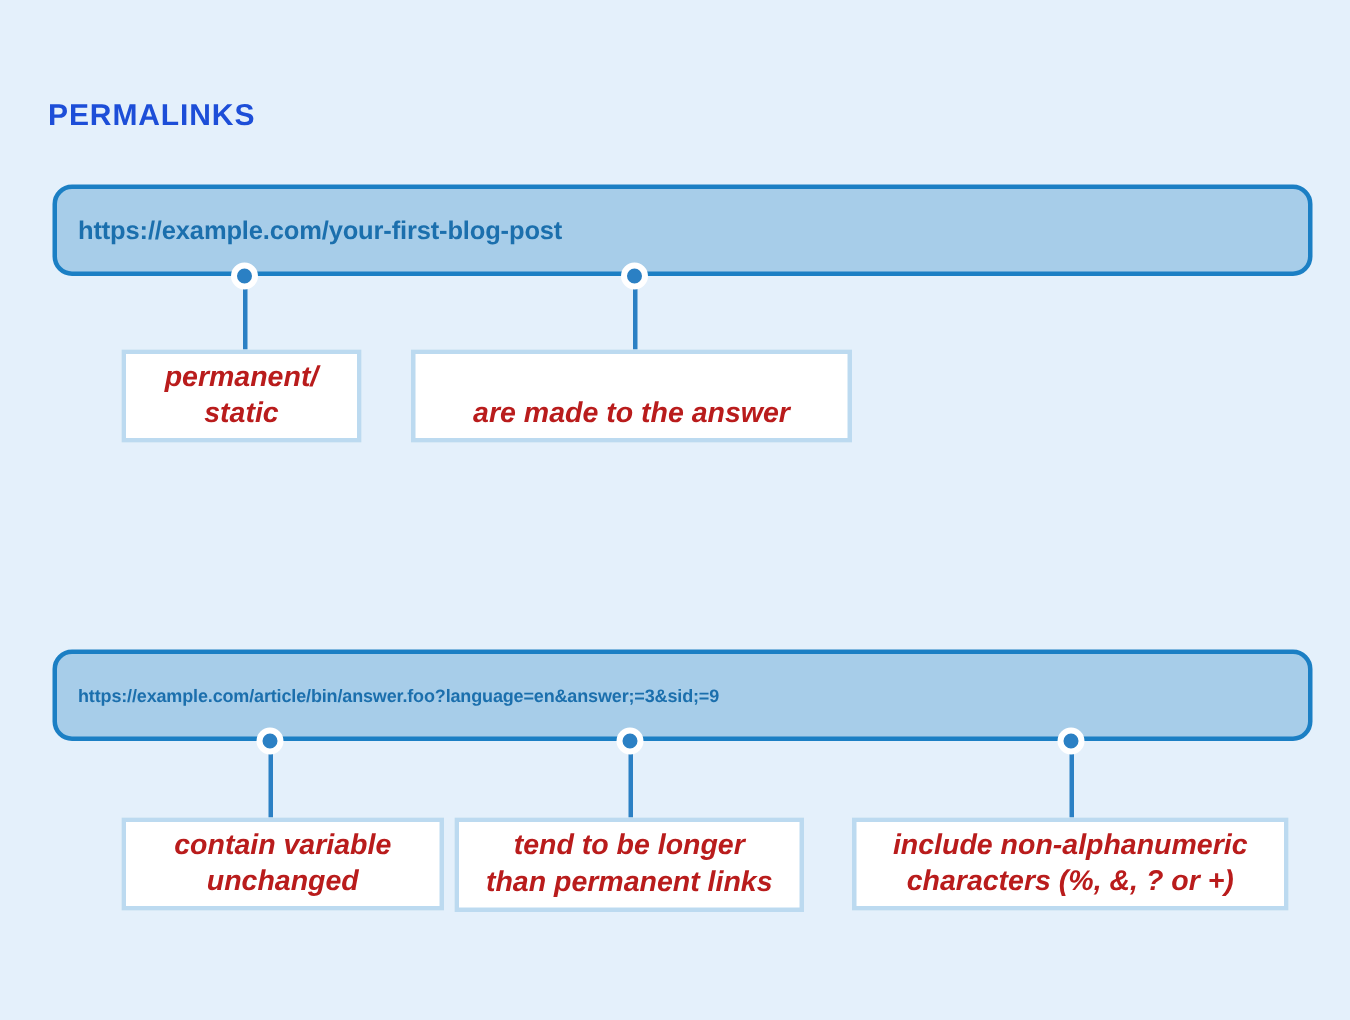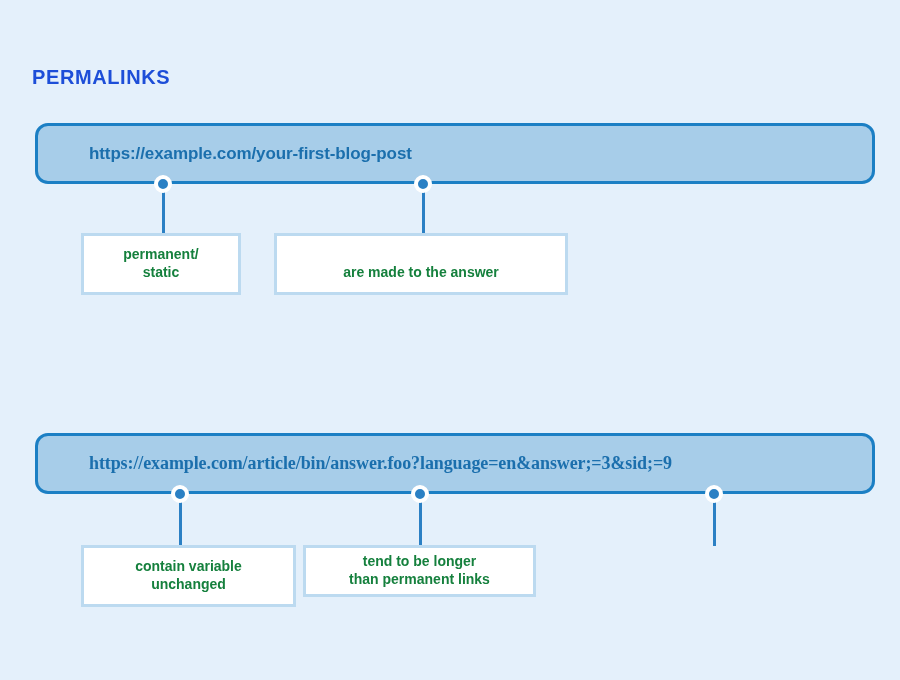--- a/index.html
+++ b/index.html
@@ -39,34 +39,33 @@
     position: absolute;
     left: 35px;
     width: 840px;
     height: 61px;
     box-sizing: border-box;
     background: #a7cde9;
     border: 3px solid #1b7fc4;
     border-radius: 13px;
     display: flex;
     align-items: center;
-    padding-left: 37px;
   }
   #url-bar-permalink { top: 123px; }
   #url-bar-dynamic   { top: 433px; }
 
   .url-text {
     font-size: 17px;
     font-weight: bold;
     color: #1b6fad;
     padding-left: 14px;
     white-space: nowrap;
     letter-spacing: -0.1px;
   }
-  #url-bar-dynamic .url-text { font-size: 18px; font-family: Liberation Serif, serif; }
+  #url-bar-dynamic .url-text { font-size: 12px; }
 
   
   .connector-dot {
     position: absolute;
     width: 18px;
     height: 18px;
     box-sizing: border-box;
     border-radius: 50%;
     background: #2b80c4;
     border: 4px solid #ffffff;
@@ -85,25 +84,26 @@
     box-sizing: border-box;
     background: #ffffff;
     border: 3px solid #bcdaf0;
     display: flex;
     align-items: center;
     justify-content: center;
     text-align: center;
     z-index: 3;
   }
   .callout-text {
-    font-size: 14px;
+    font-size: 19px;
     font-weight: bold;
-    color: #15803d;
+    color: #b91c1c;
     line-height: 1.28;
     padding: 0 8px;
+    font-style: italic;
   }
 </style>
 </head>
 <body>
 
 <div class="canvas">
 
   <div class="section-heading" id="heading-permalinks">PERMALINKS</div>
 
   <div class="url-bar" id="url-bar-permalink">
@@ -144,21 +144,27 @@
   <div class="connector-stem" style="left:713px; top:494px; height:52px;"></div>
   <div class="connector-dot" style="left:705px; top:485px;"></div>
 
   <div class="callout-box" style="left:81px; top:545px; width:215px; height:62px;">
     <div class="callout-text">
       <span>contain variable</span><br>
       <span>unchanged</span>
     </div>
   </div>
 
-  <div class="callout-box" style="left:303px; top:545px; width:233px; height:52px;">
+  <div class="callout-box" style="left:303px; top:545px; width:233px; height:63px;">
     <div class="callout-text">
       <span>tend to be longer</span><br>
       <span>than permanent links</span>
     </div>
   </div>
 
+  <div class="callout-box" style="left:568px; top:545px; width:291px; height:62px;">
+    <div class="callout-text">
+      <span>include non-alphanumeric</span><br>
+      <span>characters (%, &amp;, ? or +)</span>
+    </div>
+  </div>
 
 </div>
 
 </body></html>

